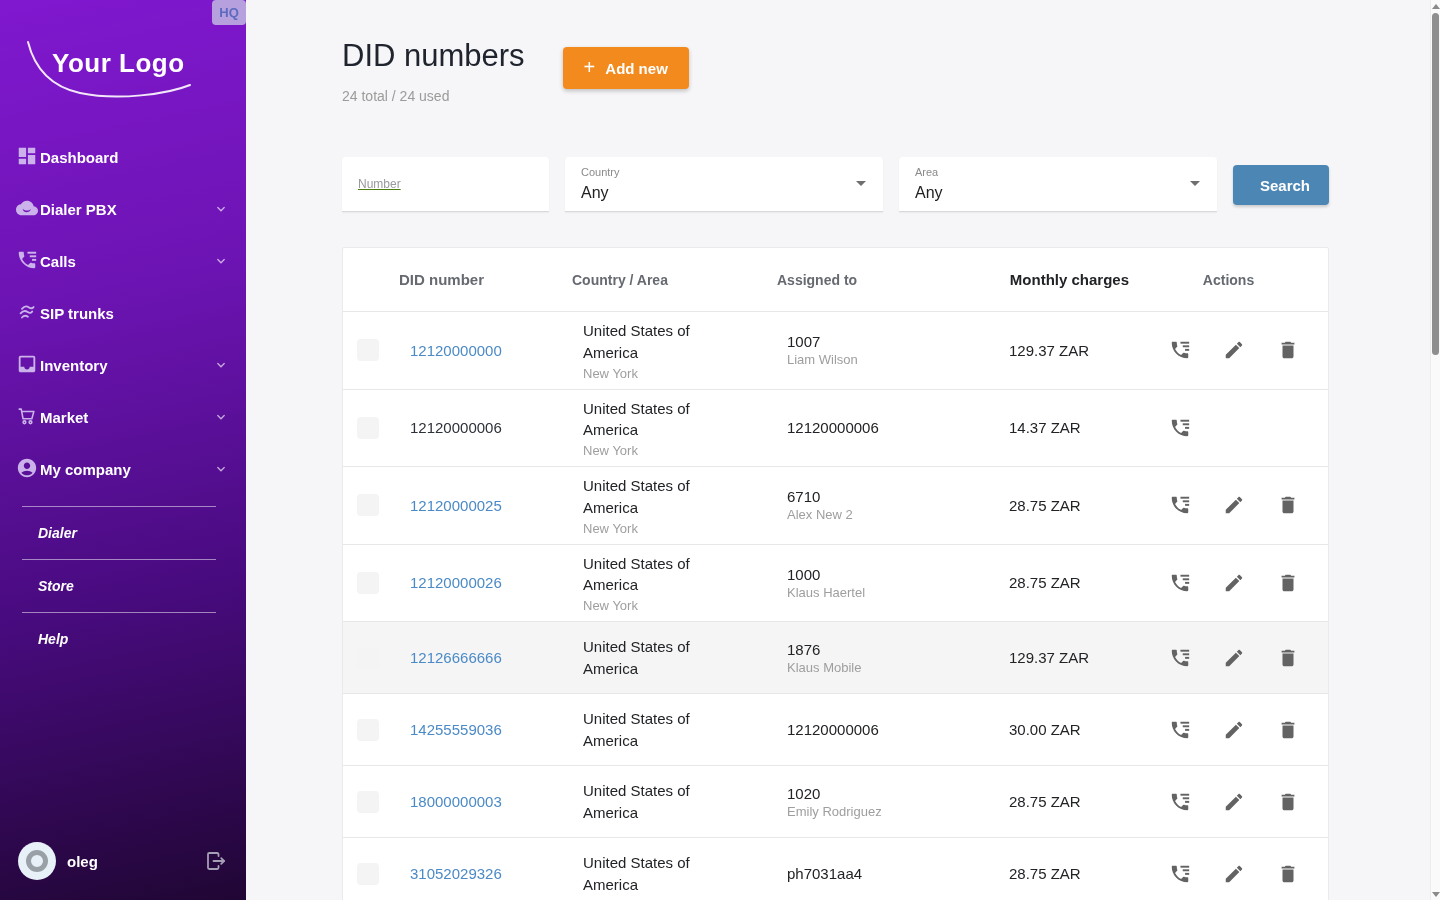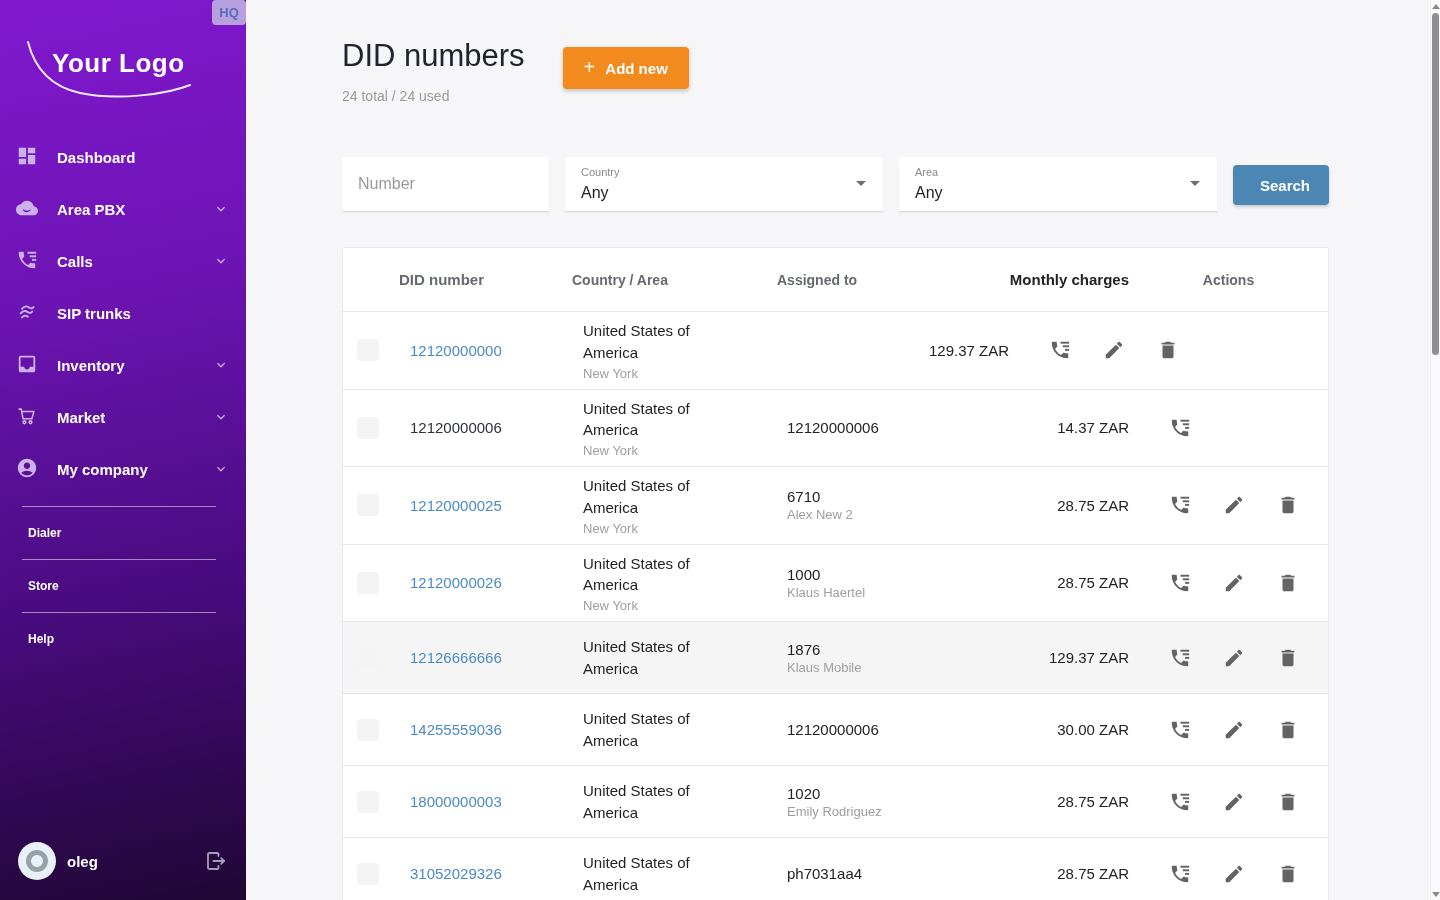--- a/index.html
+++ b/index.html
@@ -12,26 +12,26 @@
   .hq-badge { position:absolute; top:0; right:0; width:34px; height:25px; background:#B7A0DE;
     color:#5C6BC0; font-size:13px; font-weight:bold; display:flex; align-items:center; justify-content:center;
     border-radius:4px; }
   .logo-wrap { position:relative; height:131px; }
   .logo-swoosh { position:absolute; left:18px; top:38px; width:180px; height:66px; }
   .logo-text { position:absolute; left:52px; top:48px; font-size:26px; font-weight:bold; color:#fff; letter-spacing:.5px; }
   .nav { }
   .nav-item { height:52px; display:flex; align-items:center; padding:0 18px 0 16px; cursor:pointer; position:relative; }
   .nav-icon { width:24px; height:24px; color:#CBB2EA; flex:0 0 24px; }
   .nav-icon svg { width:22px; height:22px; fill:currentColor; }
-  .nav-label { color:#fff; font-size:15px; font-weight:bold; margin-left:17px; }
+  .nav-label { color:#fff; font-size:15px; font-weight:bold; }
   .chev { margin-left:auto; width:14px; height:14px; color:rgba(255,255,255,.65); }
   .chev svg { width:14px; height:14px; }
   .sub-links { margin-top:11px; }
-  .sub-link { height:53px; display:flex; align-items:center; padding-left:28px; color:#fff;
-    font-size:12px; font-weight:bold; cursor:pointer; position:relative; }
+  .sub-link { height:53px; display:flex; align-items:center; padding-left:38px; color:#fff;
+    font-size:14px; font-weight:bold; cursor:pointer; position:relative;font-style:italic; }
   .sub-link::before { content:""; position:absolute; top:0; left:22px; right:30px; height:1px; background:rgba(255,255,255,.5); }
   .user-row { position:absolute; left:0; right:0; bottom:0; height:78px; display:flex; align-items:center; padding:0 18px; }
   .avatar { width:38px; height:38px; border-radius:50%; background:#E8F1F8; display:flex; align-items:center; justify-content:center; }
   .avatar-ring { width:22px; height:22px; border-radius:50%; border:5px solid #99A1A7; }
   .user-name { color:#fff; font-size:15px; font-weight:bold; margin-left:11px; }
   .logout { margin-left:auto; width:24px; height:24px; color:#A59FB5; cursor:pointer; }
   .logout svg { width:24px; height:24px; }
 
   
   .content { position:absolute; left:246px; top:0; right:0; bottom:0; overflow:hidden; }
@@ -41,21 +41,21 @@
   .add-btn { margin-top:7px; height:42px; padding:0 21px; background:#F28A1E; border:none; border-radius:4px;
     color:#fff; font-size:15px; font-weight:bold; font-family:inherit; display:flex; align-items:center; gap:10px;
     cursor:pointer; box-shadow:0 2px 4px rgba(0,0,0,.22); }
   .add-plus { font-size:20px; font-weight:normal; line-height:1; position:relative; top:-1px; }
 
   .filters { position:absolute; left:96px; top:157px; display:flex; gap:16px; align-items:flex-start; }
   .f-box { height:55px; background:#fff; border-radius:4px 4px 0 0; border-bottom:1px solid #D9D9DB;
     box-shadow:0 1px 2px rgba(0,0,0,.05); position:relative; }
   .f-number { width:207px; }
   .f-number input { width:100%; height:100%; border:none; outline:none; background:transparent;
-    font-family:inherit; font-size:16px; color:#701a75; padding:0 16px; }
+    font-family:inherit; font-size:12px; color:#4d7c0f; padding:0 16px;text-decoration:underline; }
   .f-number input::placeholder { color:#98999E; }
   .f-select { width:318px; cursor:pointer; }
   .f-label { position:absolute; left:16px; top:9px; font-size:11px; color:#8A8A8A; }
   .f-value { position:absolute; left:16px; bottom:9px; font-size:16px; color:#212121; }
   .f-caret { position:absolute; right:17px; top:24px; width:0; height:0;
     border-left:5px solid transparent; border-right:5px solid transparent; border-top:5px solid #6F6F6F; }
   .search-btn { margin-top:8px; width:96px; height:40px; background:#4C86B5; border:none; border-radius:4px;
     color:#fff; font-size:15px; font-weight:bold; font-family:inherit; cursor:pointer; box-shadow:0 2px 3px rgba(0,0,0,.18);padding-left:8px; }
 
   
@@ -69,21 +69,21 @@
   .c-check { padding-left:14px; }
   .checkbox { display:block; width:22px; height:22px; background:#F4F4F5; border-radius:4px; cursor:pointer; }
   .c-did { padding-left:11px; font-size:15px; }
   .did-link { color:#4B8AC6; text-decoration:none; cursor:pointer; }
   .did-plain { color:#2E3238; }
   .c-country { padding-left:11px; }
   .country-main { font-size:15px; color:#212326; line-height:1.45; max-width:150px; }
   .sub-text { font-size:13px; color:#9E9E9E; margin-top:2px; }
   .c-assigned { padding-left:10px; }
   .assigned-main { font-size:15px; color:#212326; }
-  .c-charges { font-size:15px; color:#212326; text-align:right; }
+  .c-charges { font-size:15px; color:#212326; text-align:left; }
   .c-actions { display:flex; align-items:center; gap:32px; padding-left:40px; }
   .act-icon { width:22px; height:22px; color:#636363; cursor:pointer; }
   .act-icon svg { width:22px; height:22px; fill:currentColor; }
   .t-head .cell { padding:0; }
   .h-charges { text-align:right; }
   .h-actions { text-align:center; padding-right:40px; }
 
   
   .scrollbar { position:absolute; right:0; top:0; width:10px; height:900px; background:#FAFAFB;
     border-left:1px solid #ECECEE; z-index:9; }
@@ -159,21 +159,21 @@
       <div class="nav-item">
         <span class="nav-icon"><svg viewBox="0 0 24 24">
             <use href="#dashboard" xlink:href="#dashboard"></use>
           </svg></span>
         <span class="nav-label">Dashboard</span>
       </div>
       <div class="nav-item">
         <span class="nav-icon"><svg viewBox="0 0 24 24">
             <use href="#cloud" xlink:href="#cloud"></use>
           </svg></span>
-        <span class="nav-label">Area PBX</span>
+        <span class="nav-label">Dialer PBX</span>
         <span class="chev"><svg viewBox="0 0 24 24">
             <use href="#chev" xlink:href="#chev"></use>
           </svg></span>
       </div>
       <div class="nav-item">
         <span class="nav-icon"><svg viewBox="0 0 24 24">
             <use href="#phone" xlink:href="#phone"></use>
           </svg></span>
         <span class="nav-label">Calls</span>
         <span class="chev"><svg viewBox="0 0 24 24">
@@ -272,20 +272,24 @@
     <div class="t-body">
         <div class="t-row">
           <div class="cell c-check">
             <span class="checkbox"></span>
           </div>
           <div class="cell c-did"><a class="did-link">12120000000</a></div>
           <div class="cell c-country">
             <div class="country-main">United States of America</div>
             <div class="sub-text">New York</div>
           </div>
+          <div class="cell c-assigned">
+            <div class="assigned-main">1007</div>
+            <div class="sub-text">Liam Wilson</div>
+          </div>
           <div class="cell c-charges">129.37 ZAR</div>
           <div class="cell c-actions">
             <span class="act-icon"><svg viewBox="0 0 24 24">
                 <use href="#phone" xlink:href="#phone"></use>
               </svg></span>
             <span class="act-icon"><svg viewBox="0 0 24 24">
                 <use href="#edit" xlink:href="#edit"></use>
               </svg></span>
             <span class="act-icon"><svg viewBox="0 0 24 24">
                 <use href="#delete" xlink:href="#delete"></use>

